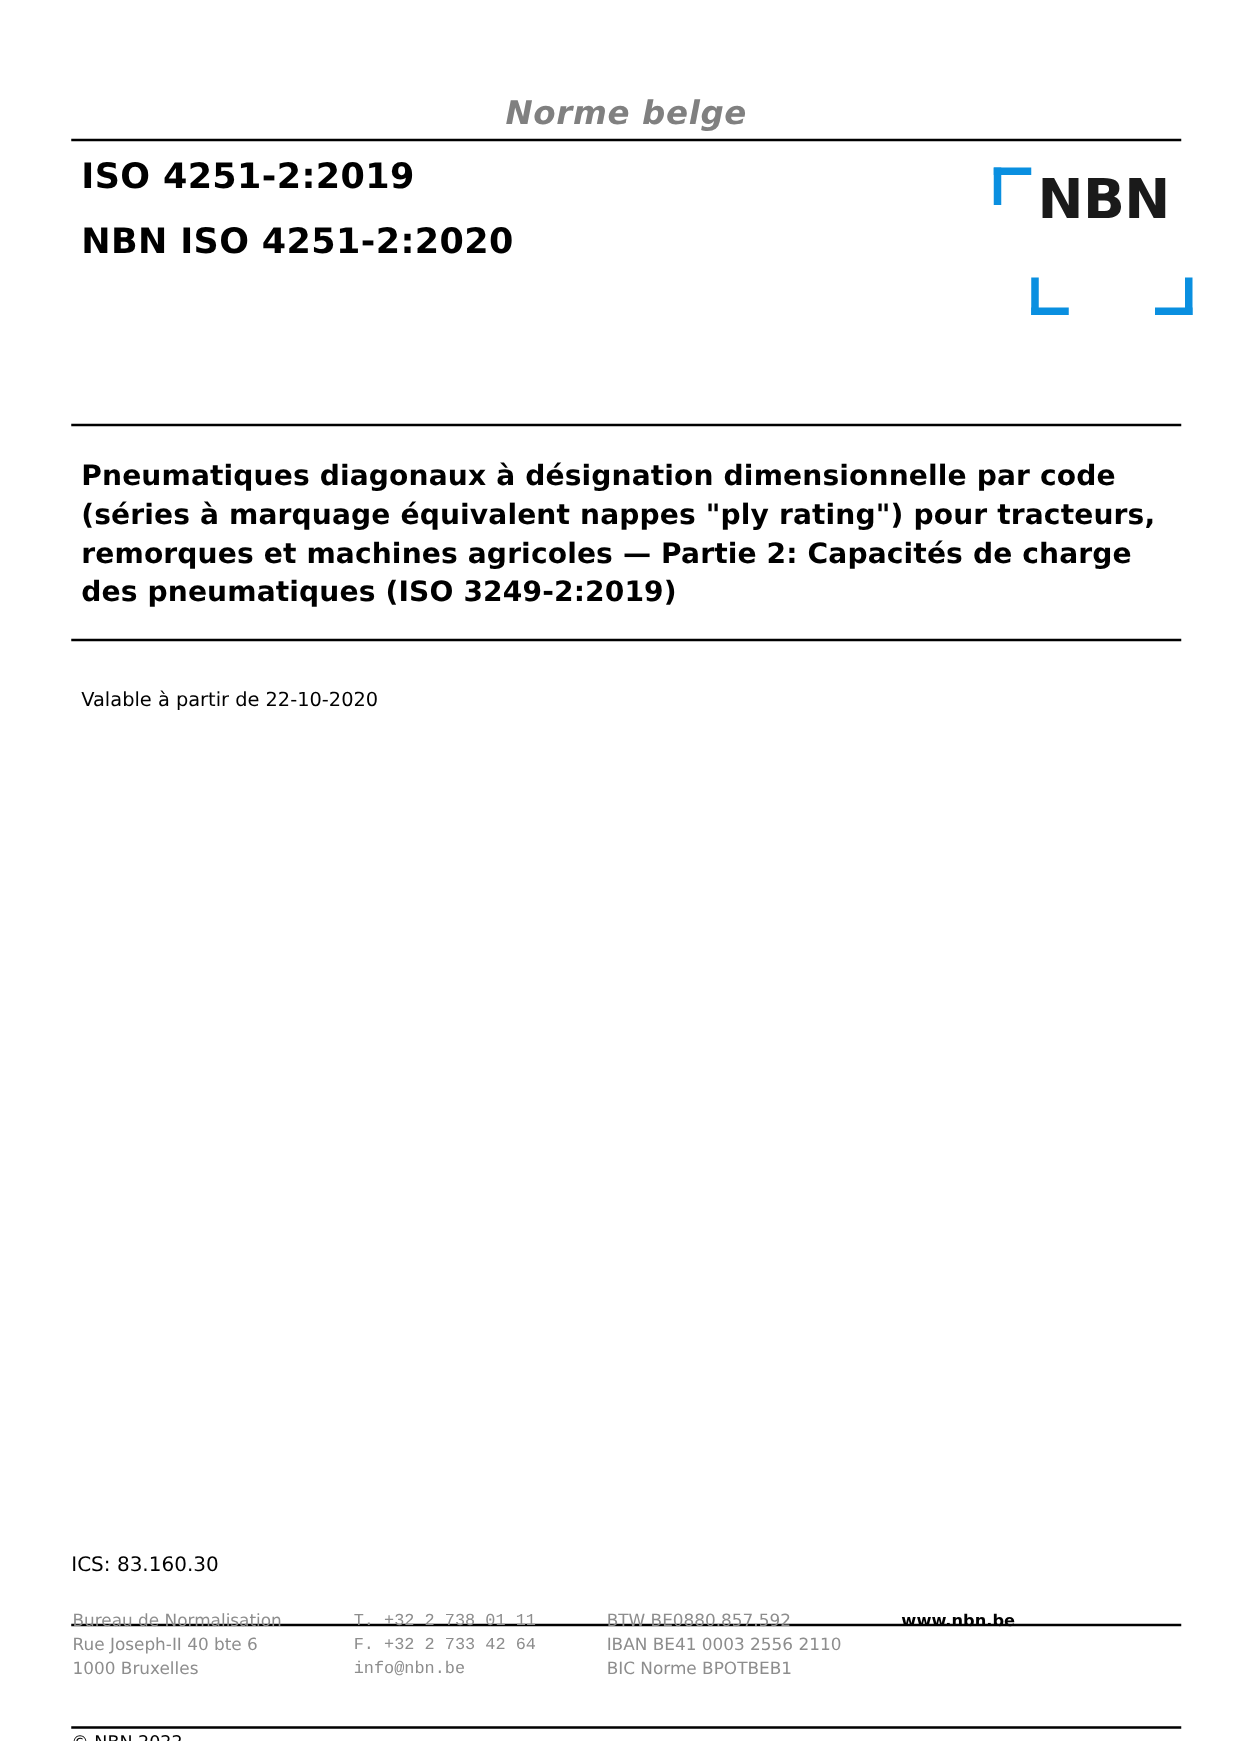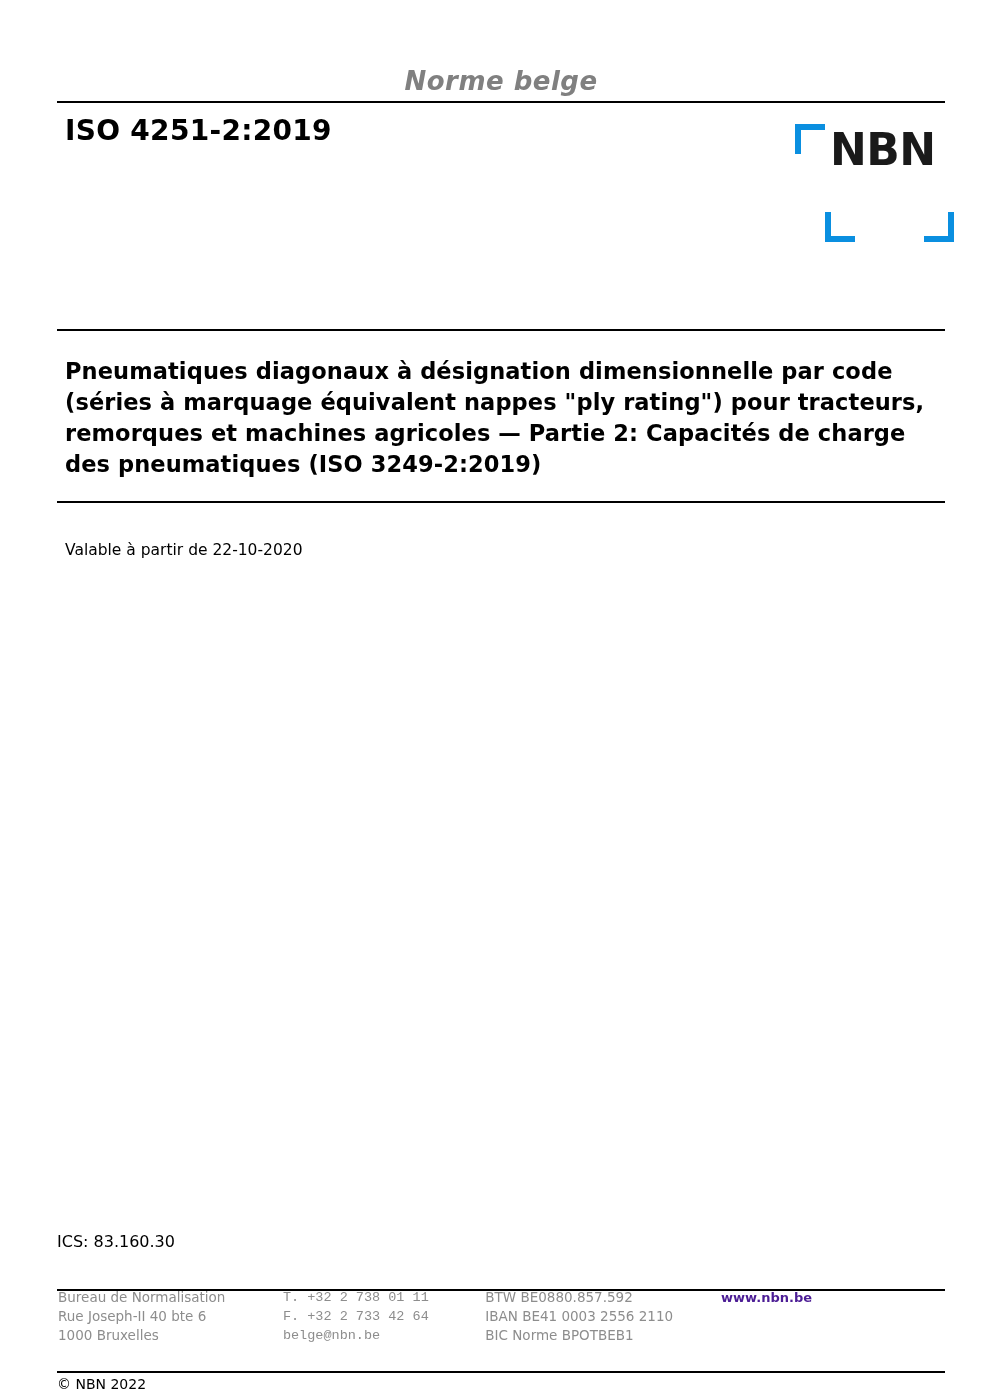--- a/index.html
+++ b/index.html
@@ -17,21 +17,21 @@
   }
   .page {
     position: absolute;
     left: 0; top: 0;
     width: 992px;
     height: 1393px;
   }
   .content {
     position: absolute;
     left: 57px;
-    top: 4px;
+    top: 14px;
     width: 888px;
     height: 1075px;
   }
 
   
   .banner {
     position: absolute;
     left: 0;
     top: 62px;
     width: 888px;
@@ -154,21 +154,21 @@
     display: flex;
     flex-direction: row;
     gap: 48px;
   }
   .fc1 { width: 212px; }
   .fc2 { width: 185px; font-family: Liberation Mono, monospace; }
   .fc3 { width: 215px; }
   .fc4 { width: 200px; }
   .footer-line { white-space: nowrap; }
   .fc4 .footer-line {
-    color: #4c1d95;
+    color: #000000;
     font-weight: bold;
     font-size: 13px;
   }
 
   
   .copyright {
     position: absolute;
     left: 0px;
     top: 1372px;
     font-size: 14px;
@@ -181,20 +181,21 @@
   <div class="content">
 
     <div class="banner">
       <div class="banner-title">Norme belge</div>
     </div>
 
     <div class="rule rule-1"></div>
 
     <div class="refs">
       <div class="ref-line">ISO 4251-2:2019</div>
+      <div class="ref-line">NBN ISO 4251-2:2020</div>
     </div>
 
     <div class="logo">
       <span class="corner corner-tl"></span>
       <span class="corner corner-bl"></span>
       <span class="corner corner-br"></span>
       <span class="logo-text">NBN</span>
     </div>
 
     <div class="rule rule-2"></div>
@@ -217,21 +218,21 @@
   <div class="footer">
     <div class="footer-cols">
       <div class="fc1">
         <div class="footer-line">Bureau de Normalisation</div>
         <div class="footer-line">Rue Joseph-II 40 bte 6</div>
         <div class="footer-line">1000 Bruxelles</div>
       </div>
       <div class="fc2">
         <div class="footer-line">T. +32 2 738 01 11</div>
         <div class="footer-line">F. +32 2 733 42 64</div>
-        <div class="footer-line">belge@nbn.be</div>
+        <div class="footer-line">info@nbn.be</div>
       </div>
       <div class="fc3">
         <div class="footer-line">BTW BE0880.857.592</div>
         <div class="footer-line">IBAN BE41 0003 2556 2110</div>
         <div class="footer-line">BIC Norme BPOTBEB1</div>
       </div>
       <div class="fc4">
         <div class="footer-line">www.nbn.be</div>
       </div>
     </div>

